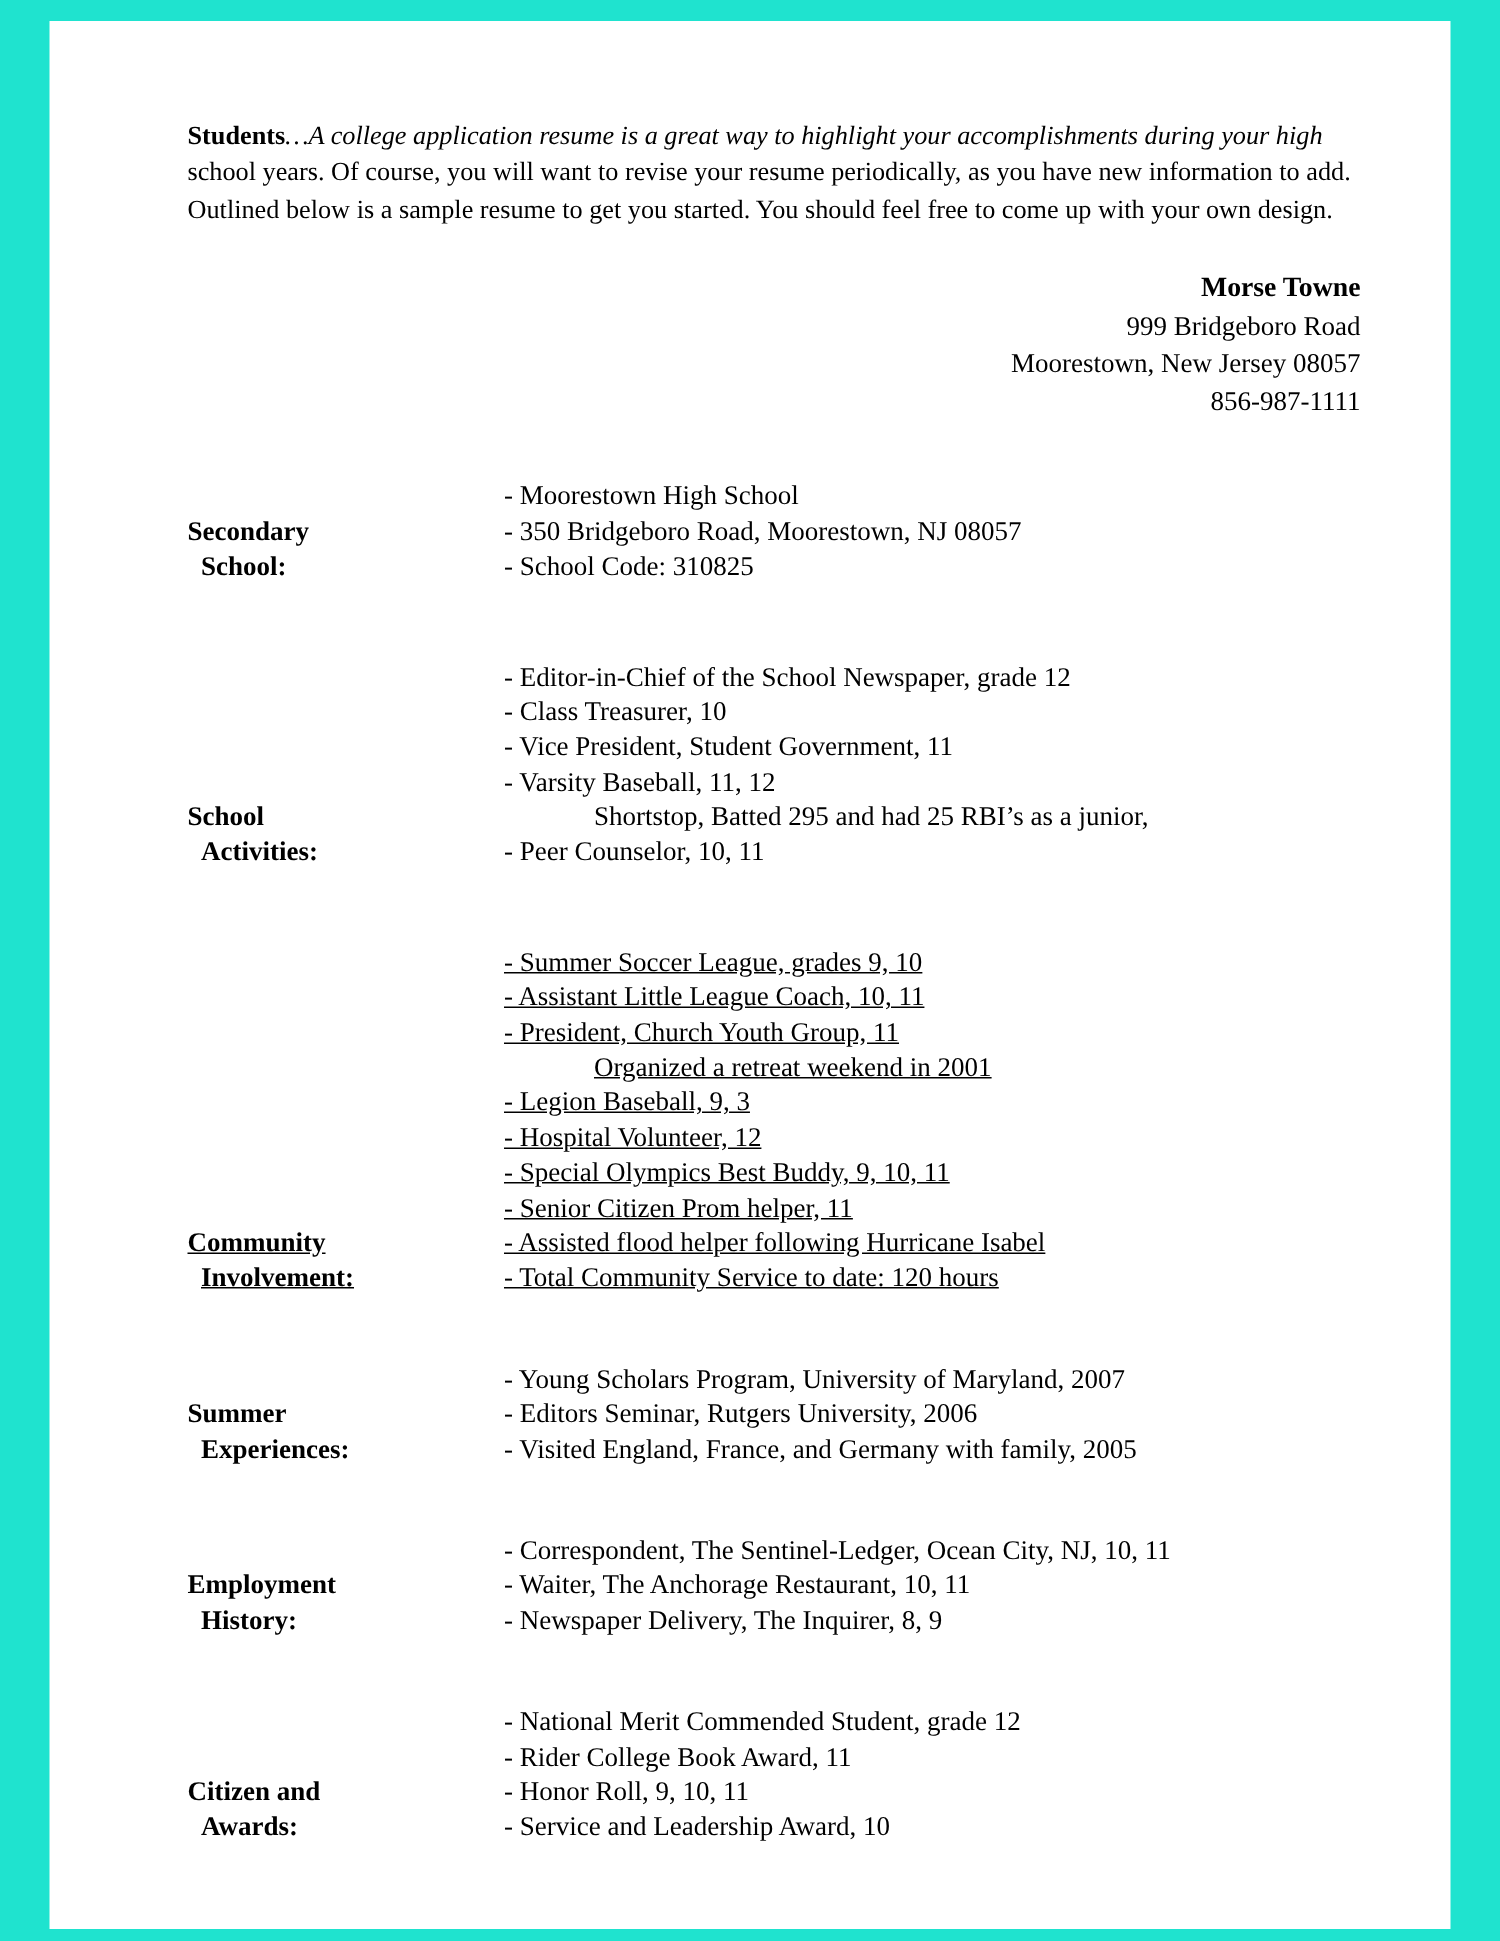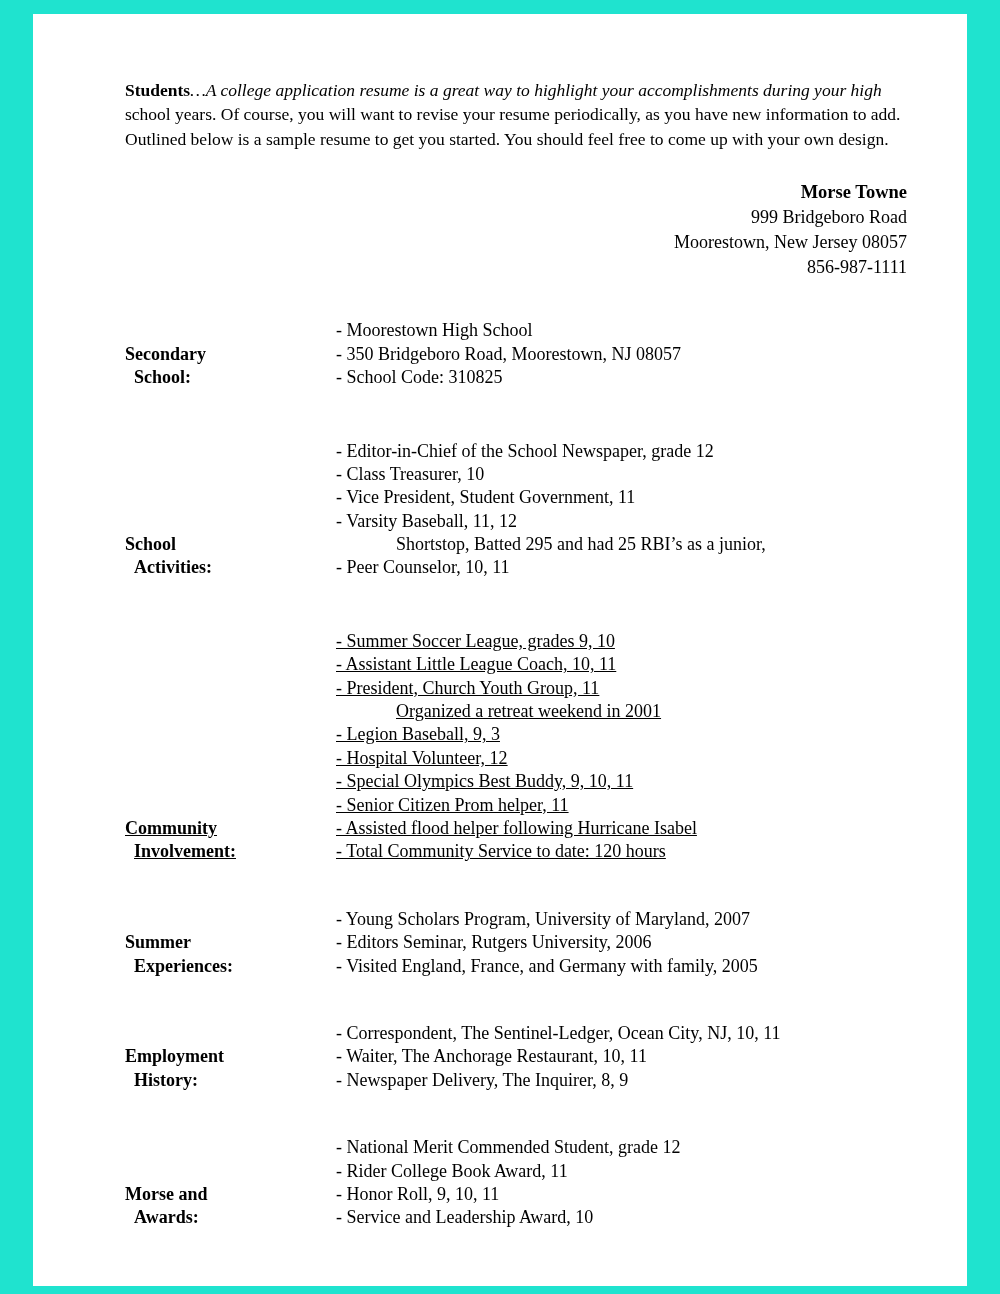--- a/index.html
+++ b/index.html
@@ -167,21 +167,21 @@
       </div>
       <div class="section-body">
         <div class="entry">- Correspondent, The Sentinel-Ledger, Ocean City, NJ, 10, 11</div>
         <div class="entry">- Waiter, The Anchorage Restaurant, 10, 11</div>
         <div class="entry">- Newspaper Delivery, The Inquirer, 8, 9</div>
       </div>
     </div>
 
     <div class="section s-honors">
       <div class="section-label">
-        <span>Morse and</span>
+        <span>Citizen and</span>
         <span class="l2">Awards:</span>
       </div>
       <div class="section-body">
         <div class="entry">- National Merit Commended Student, grade 12</div>
         <div class="entry">- Rider College Book Award, 11</div>
         <div class="entry">- Honor Roll, 9, 10, 11</div>
         <div class="entry">- Service and Leadership Award, 10</div>
       </div>
     </div>
 

